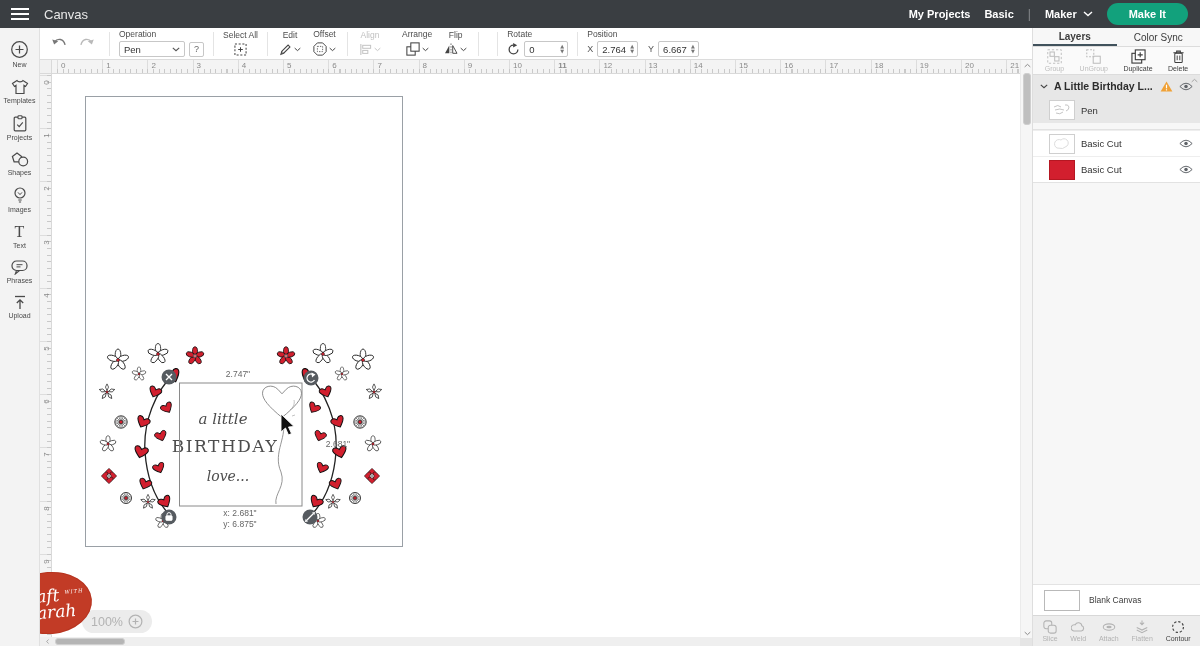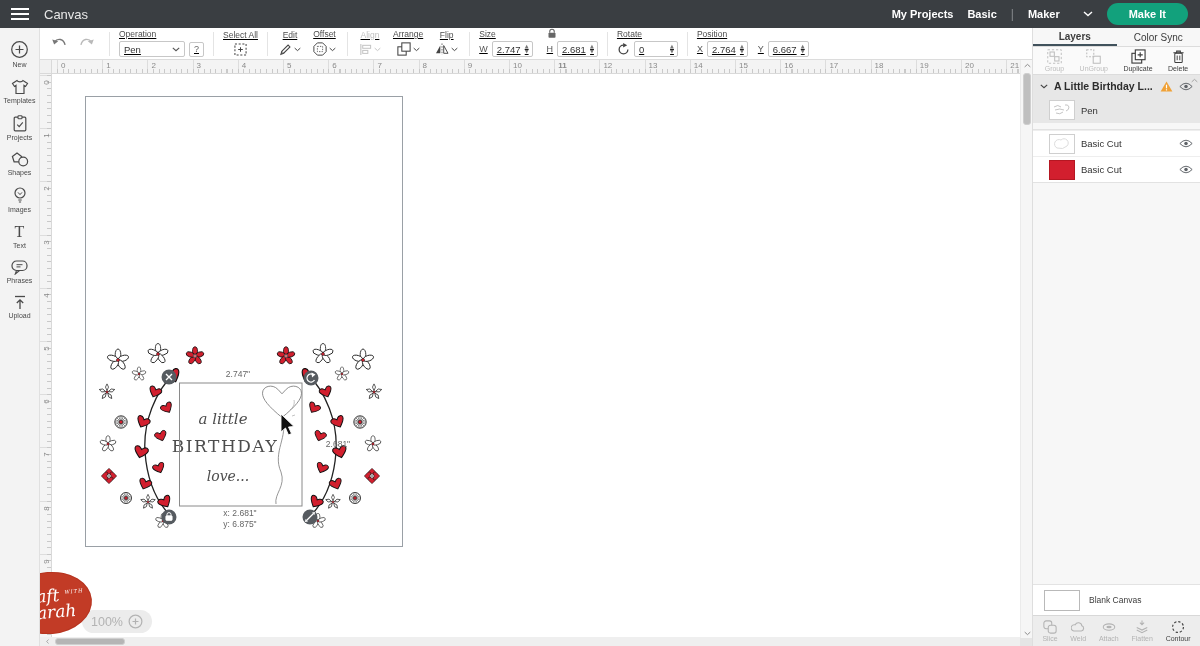--- a/index.html
+++ b/index.html
@@ -9,29 +9,29 @@
 
   
   .topbar{position:absolute;left:0;top:0;width:1200px;height:28px;background:#3a3e42;display:flex;align-items:center;color:#f1f1f1;z-index:40;}
   .hamburger{width:40px;height:28px;display:flex;flex-direction:column;justify-content:center;align-items:center;gap:3px;cursor:pointer;}
   .hamburger i{display:block;width:18px;height:2px;background:#fff;}
   .app-title{font-size:13px;color:#e8e8e8;margin-left:4px;}
   .doc-title{position:absolute;left:0;right:0;text-align:center;font-size:13px;color:#fff;pointer-events:none;}
   .top-right{margin-left:auto;display:flex;align-items:center;gap:14px;padding-right:12px;z-index:2;}
   .top-link{font-size:11px;font-weight:bold;color:#fff;cursor:pointer;}
   .top-divider{color:#85898d;font-size:12px;}
-  .machine{display:flex;align-items:center;gap:23px;font-size:11px;font-weight:bold;color:#fff;cursor:pointer;}
+  .machine{display:flex;align-items:center;gap:6px;font-size:11px;font-weight:bold;color:#fff;cursor:pointer;}
   .makeit{background:#12a17c;color:#fff;font-size:11px;font-weight:bold;border:none;border-radius:13px;padding:5px 22px;cursor:pointer;}
 
   
   .tbar{position:absolute;left:40px;top:28px;width:992px;height:32px;background:#fff;border-bottom:1px solid #dcdcdc;display:flex;align-items:center;padding:0 6px;z-index:30;}
   .tsep{width:1px;height:24px;background:#e4e4e4;margin:0 9px;flex:none;}
   .iconbtn{border:none;background:none;padding:2px 5px;cursor:pointer;color:#777;display:flex;align-items:center;}
   .iconbtn.dim{color:#b9b9b9;}
-  .tgroup{display:flex;flex-direction:column;justify-content:center;gap:2px;position:relative;text-decoration:underline;}
+  .tgroup{display:flex;flex-direction:column;justify-content:center;gap:2px;position:relative;}
   .tgroup.center{align-items:center;}
   .tlabel{font-size:8.5px;color:#4c4c4c;white-space:nowrap;line-height:9px;}
   .tlabel.dim{color:#c0c0c0;}
   .trow{display:flex;align-items:center;gap:4px;}
   .selectbox{width:66px;height:16px;border:1px solid #c7c7c7;border-radius:2px;display:flex;align-items:center;justify-content:space-between;padding:0 4px;font-size:9.5px;color:#333;cursor:pointer;background:#fff;}
   .helpbox{width:15px;height:15px;border:1px solid #c7c7c7;border-radius:2px;font-size:9px;color:#666;display:flex;align-items:center;justify-content:center;cursor:pointer;background:#fff;}
   .ddbtn{display:flex;align-items:center;gap:2px;cursor:pointer;color:#444;background:none;border:none;padding:1px 2px;}
   .ddbtn.dim{color:#c5c5c5;}
   .num{height:16px;border:1px solid #c7c7c7;border-radius:2px;background:#fff;display:flex;align-items:center;font-size:9.5px;color:#333;padding:0 1px 0 4px;cursor:text;}
   .num .val{min-width:26px;}
@@ -414,21 +414,21 @@
       <span class="tlabel dim">Align</span>
       <button class="ddbtn dim">
           <svg width="13" height="13">
             <use href="#i-align"></use>
           </svg>
           <svg width="7" height="5">
             <use href="#i-chev"></use>
           </svg>
         </button>
     </div>
-    <div class="tgroup center" style="margin-left:10px">
+    <div class="tgroup center" style="margin-left:19px">
       <span class="tlabel">Arrange</span>
       <button class="ddbtn">
           <svg width="14" height="14">
             <use href="#i-arrange"></use>
           </svg>
           <svg width="7" height="5">
             <use href="#i-chev"></use>
           </svg>
         </button>
     </div>
@@ -437,40 +437,20 @@
       <button class="ddbtn">
           <svg width="14" height="12">
             <use href="#i-flip"></use>
           </svg>
           <svg width="7" height="5">
             <use href="#i-chev"></use>
           </svg>
         </button>
     </div>
     <span class="tsep"></span>
-    <div class="tgroup">
-      <span class="tlabel">Size</span>
-      <span class="lockwrap">
-          <svg width="10" height="11">
-            <use href="#i-lock"></use>
-          </svg>
-        </span>
-      <div class="trow">
-        <span class="axlabel">W</span>
-        <div class="num">
-            <span class="val">2.747</span>
-            <span class="stepper">▲<br>▼</span>
-          </div>
-        <span class="axlabel" style="margin-left:10px">H</span>
-        <div class="num">
-            <span class="val">2.681</span>
-            <span class="stepper">▲<br>▼</span>
-          </div>
-      </div>
-    </div>
     <span class="tsep"></span>
     <div class="tgroup">
       <span class="tlabel">Rotate</span>
       <div class="trow">
         <svg width="13" height="13" color="#444">
             <use href="#i-rot"></use>
           </svg>
         <div class="num" style="width:44px">
             <span class="val">0</span>
             <span class="stepper" style="margin-left:auto">▲<br>▼</span>

